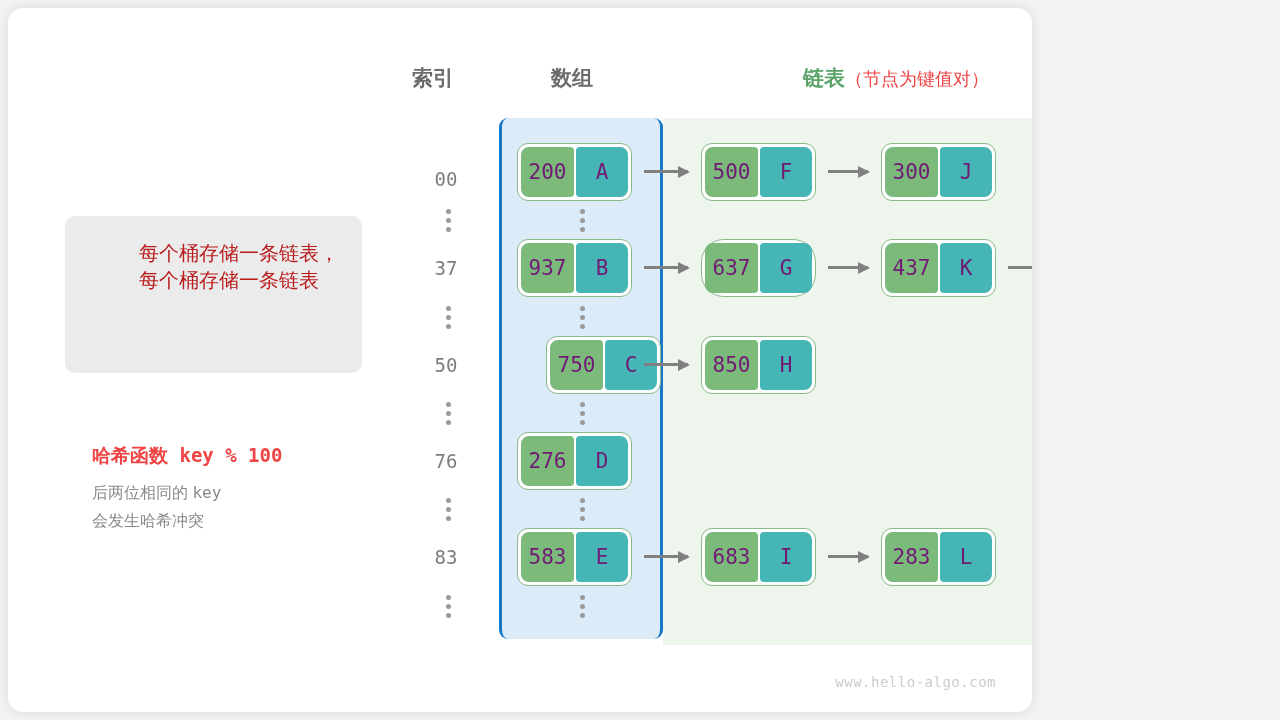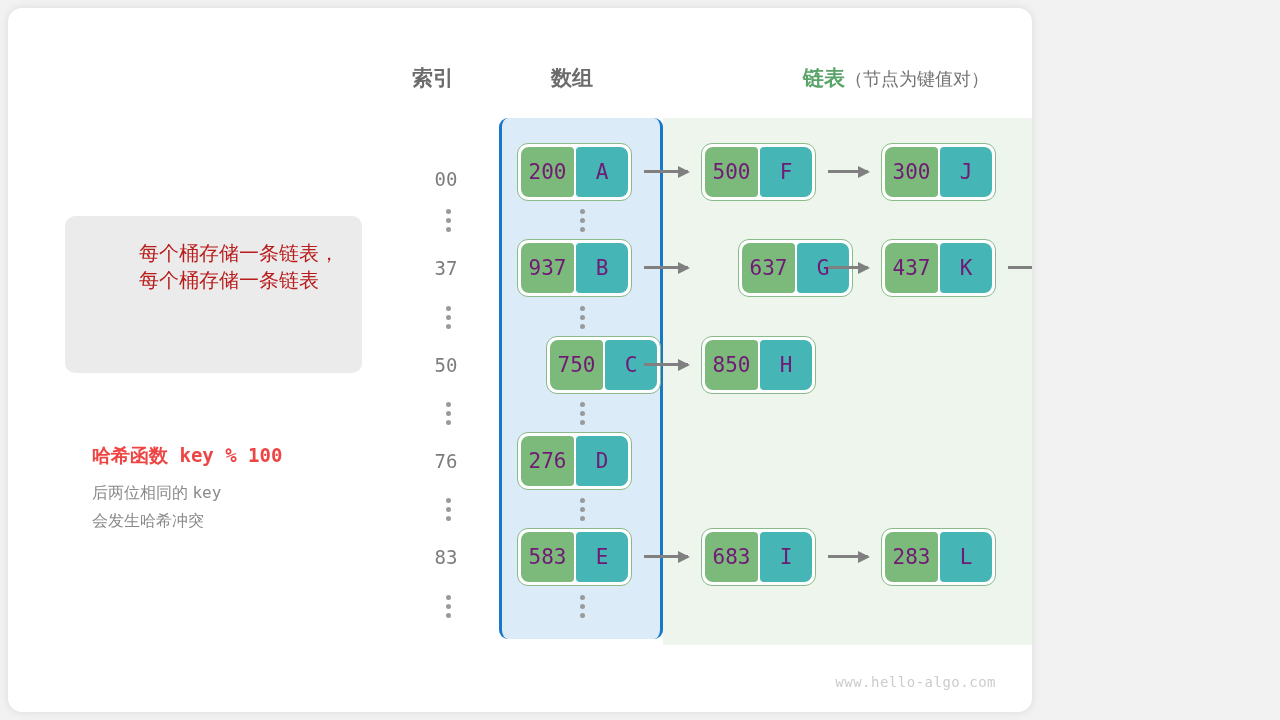--- a/index.html
+++ b/index.html
@@ -39,21 +39,21 @@
     font-weight: bold;
     color: #6b6b6b;
     white-space: nowrap;
   }
   .heading.idx  { left: 404px; top: 56px; }
   .heading.arr  { left: 543px; top: 56px; }
   .heading.list { left: 795px; top: 56px; color: #5aa469; }
   .heading .sub {
     font-size: 18px;
     font-weight: normal;
-    color: #737373;
+    color: #ef4444;
   }
 
   
   .array-region {
     position: absolute;
     left: 491px;
     top: 110px;
     width: 164px;
     height: 521px;
     background: #dcebf8;
@@ -257,21 +257,21 @@
           <i></i>
           <i></i>
           <i></i>
         </div>
         <div class="row-index" style="top: 249px; position: absolute;">37</div>
         <div class="node" style="left: 509px; top: 231px;">
           <div class="cell key">937</div>
           <div class="cell val">B</div>
         </div>
         <div class="arrow" style="left: 636px; top: 258px; width: 44px;"></div>
-        <div class="node" style="left: 730px; top: 231px;">
+        <div class="node" style="left: 693px; top: 231px; border-radius: 23px;">
           <div class="cell key">637</div>
           <div class="cell val">G</div>
         </div>
         <div class="arrow" style="left: 820px; top: 258px; width: 40px;"></div>
         <div class="node" style="left: 873px; top: 231px;">
           <div class="cell key">437</div>
           <div class="cell val">K</div>
         </div>
         <div class="arrow" style="left: 1000px; top: 258px; width: 40px;"></div>
         <div class="node" style="left: 1053px; top: 231px;">

